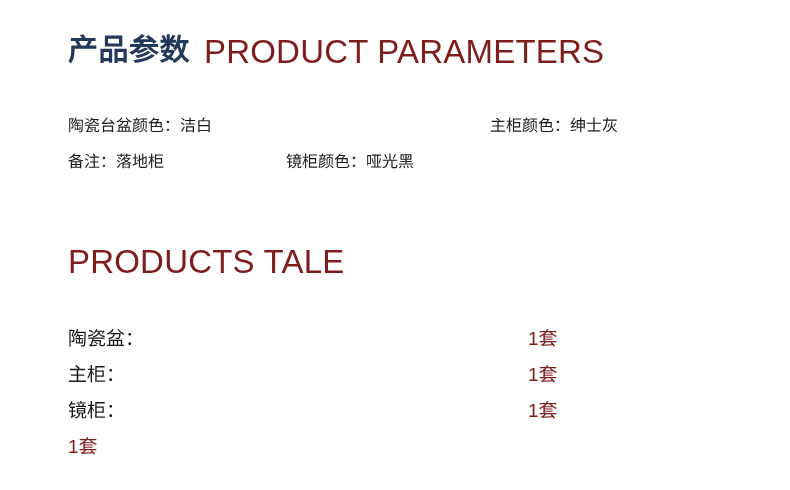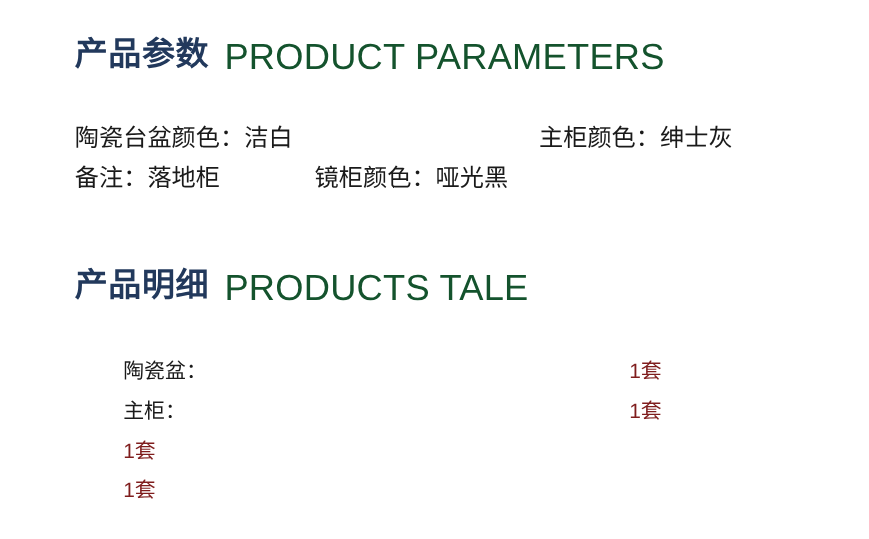--- a/index.html
+++ b/index.html
@@ -38,60 +38,59 @@
     font-size: 30px;
     font-weight: 700;
     letter-spacing: 0.5px;
     color: #22395c;
     line-height: 1;
   }
   .heading-en {
     font-size: 33px;
     font-weight: 300;
     letter-spacing: 0.2px;
-    color: #14532d;
+    color: #7f1d1d;
     line-height: 1;
   }
 
   #heading-parameters { top: 35px; }
   #heading-details    { top: 245px; }
 
   
   .params {
     position: absolute;
     left: 68px;
     top: 108px;
     width: 640px;
   }
   .param-row {
     display: flex;
     height: 36px;
     align-items: center;
   }
   .param-cell {
-    font-size: 22px;
+    font-size: 16px;
     color: #1a1a1a;
     line-height: 1;
     white-space: nowrap;
   }
   .param-cell.col-left  { width: 422px; }
   .param-cell.col-right { width: 218px; }
 
   
   .details {
     position: absolute;
     left: 68px;
     top: 320px;
     width: 500px;
   }
   .detail-row {
     display: flex;
     height: 36px;
     align-items: center;
-    margin-left: 44px;
   }
   .detail-name {
     font-size: 19px;
     color: #1a1a1a;
     line-height: 1;
     white-space: nowrap;
     flex: 0 0 460px;
   }
   .detail-qty {
     font-size: 19px;
@@ -115,34 +114,34 @@
       <span class="param-cell col-left">陶瓷台盆颜色：洁白</span>
       <span class="param-cell col-right">主柜颜色：绅士灰</span>
     </div>
     <div class="param-row">
       <span class="param-cell col-right">备注：落地柜</span>
       <span class="param-cell col-left">镜柜颜色：哑光黑</span>
     </div>
   </div>
 
   <div class="section-heading" id="heading-details">
-    <span class="heading-cn">产品明细</span>
     <span class="heading-en">PRODUCTS TALE</span>
   </div>
 
   <div class="details">
     <div class="detail-row">
       <span class="detail-name">陶瓷盆：</span>
       <span class="detail-qty">1套</span>
     </div>
     <div class="detail-row">
       <span class="detail-name">主柜：</span>
       <span class="detail-qty">1套</span>
     </div>
     <div class="detail-row">
+      <span class="detail-name">镜柜：</span>
       <span class="detail-qty">1套</span>
     </div>
     <div class="detail-row">
       <span class="detail-qty">1套</span>
     </div>
   </div>
 
 </div>
 
 </body></html>

